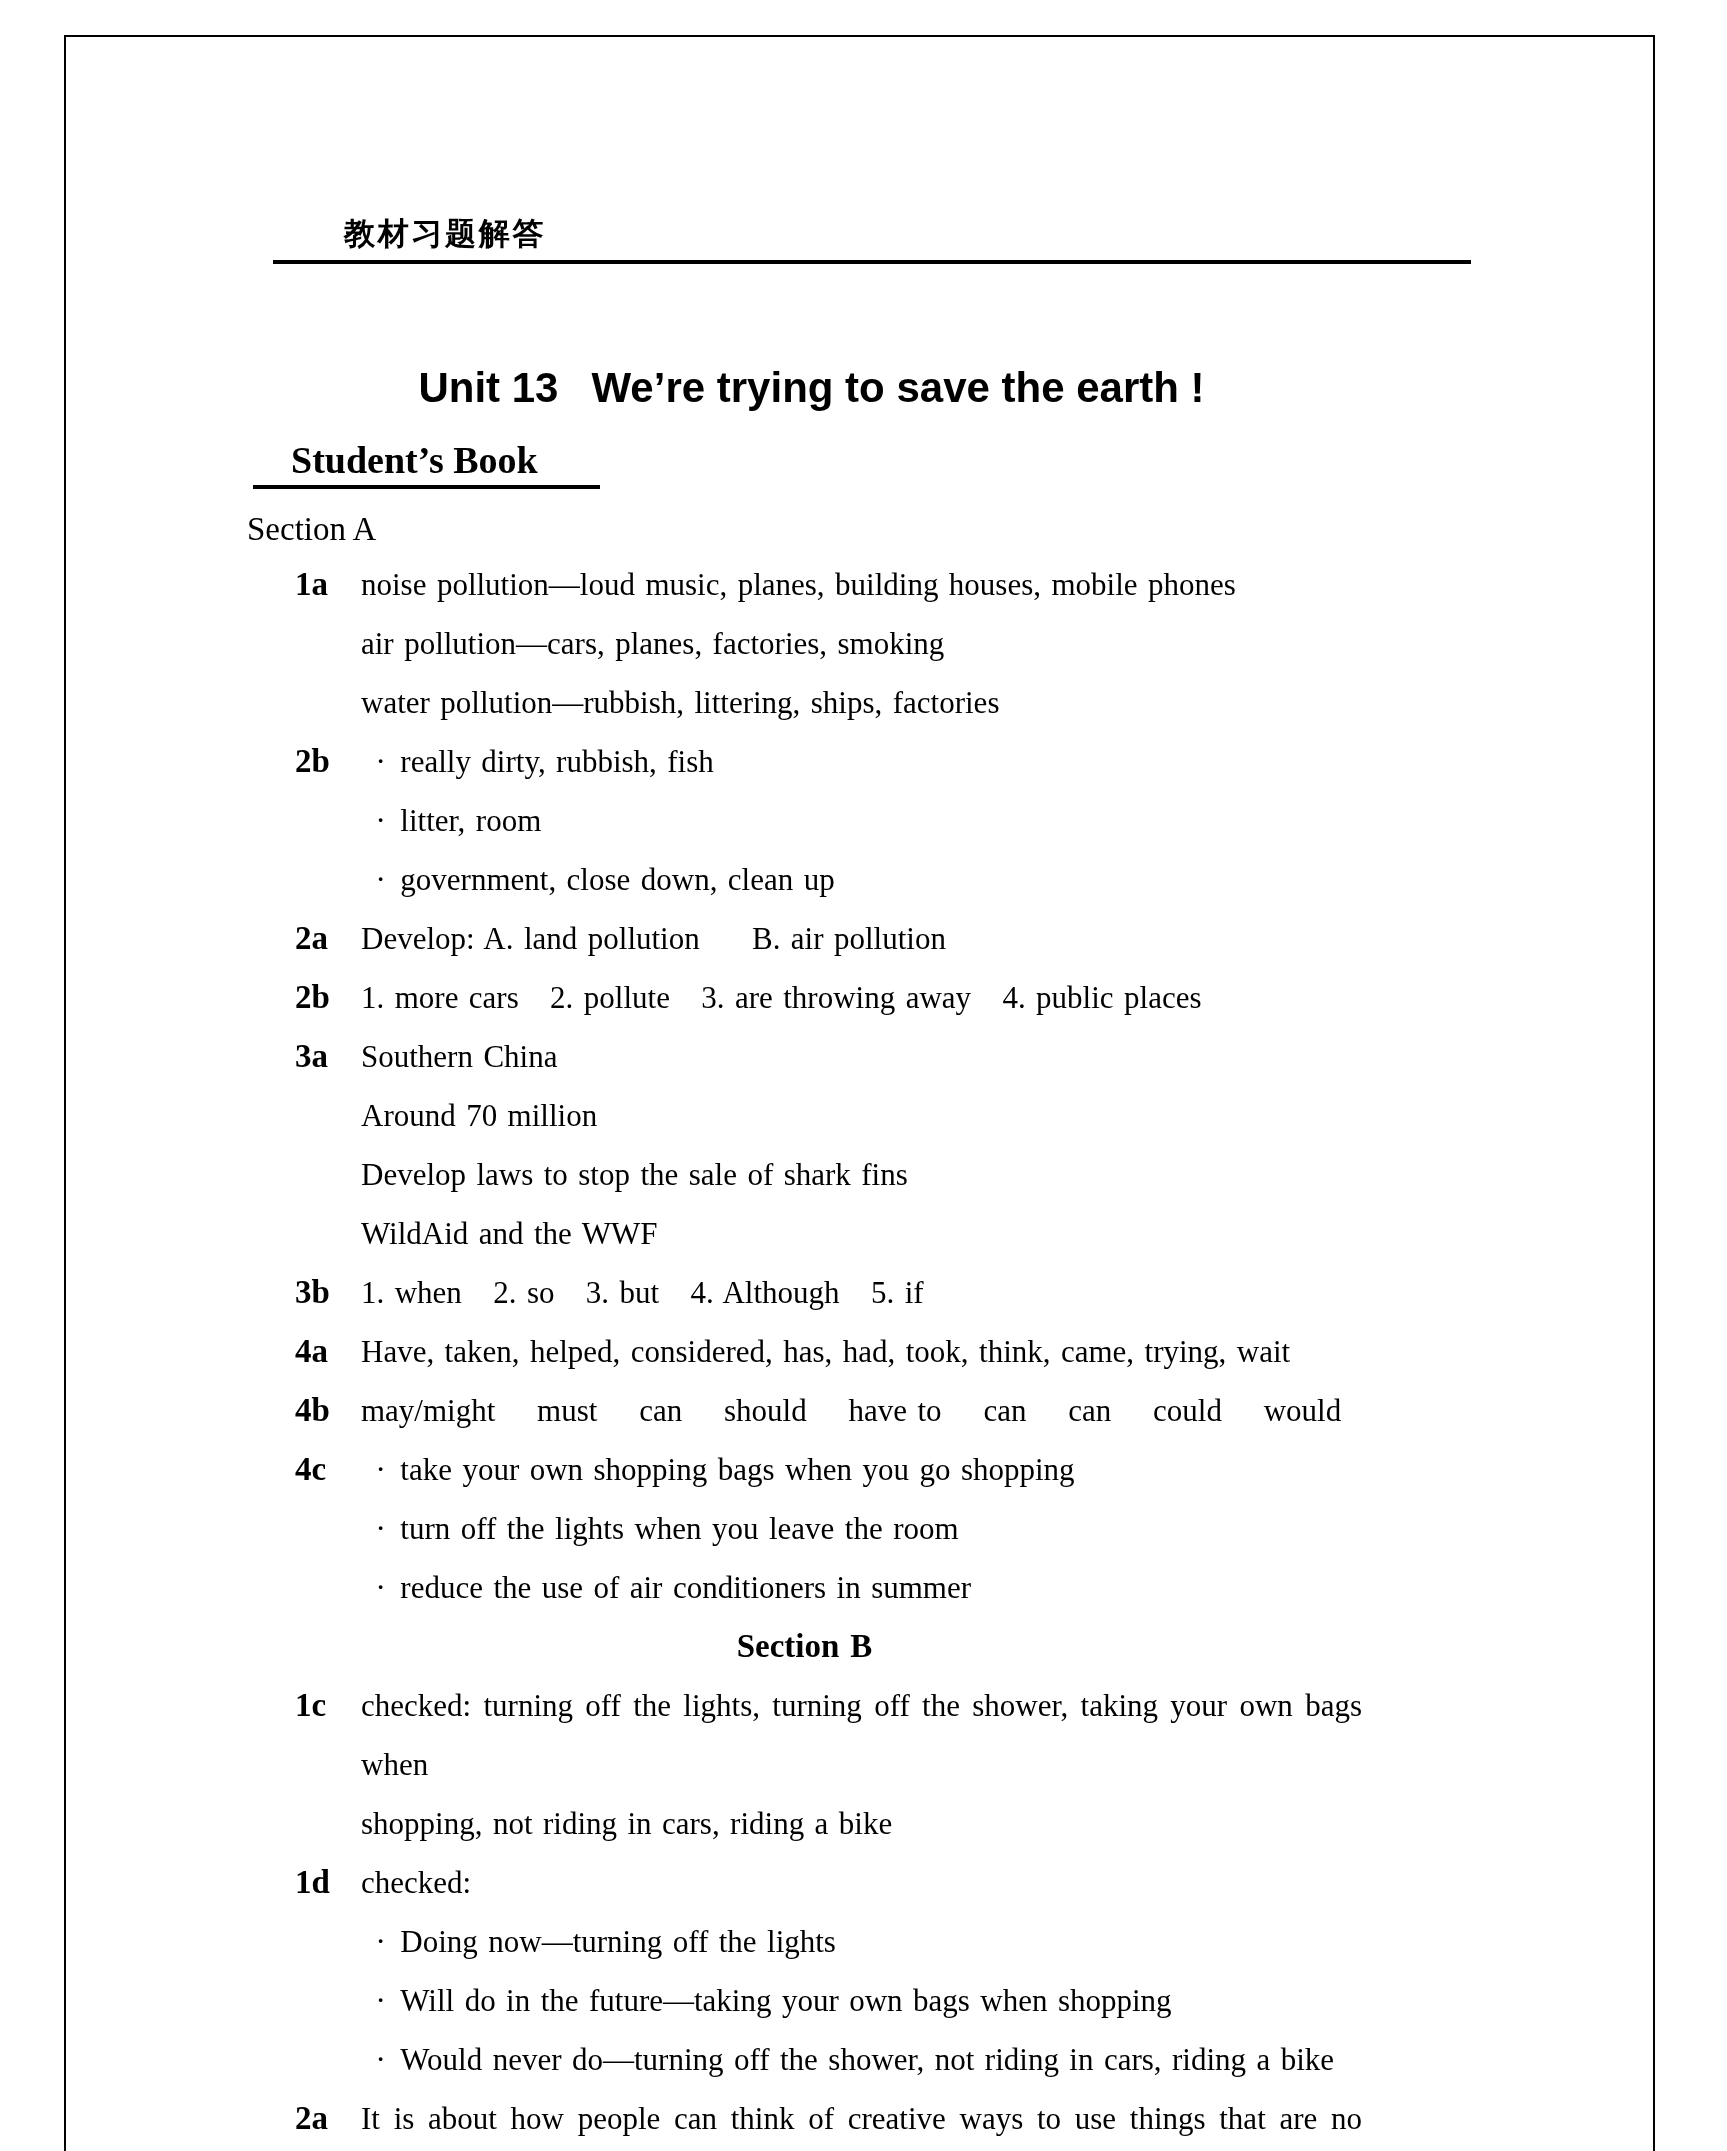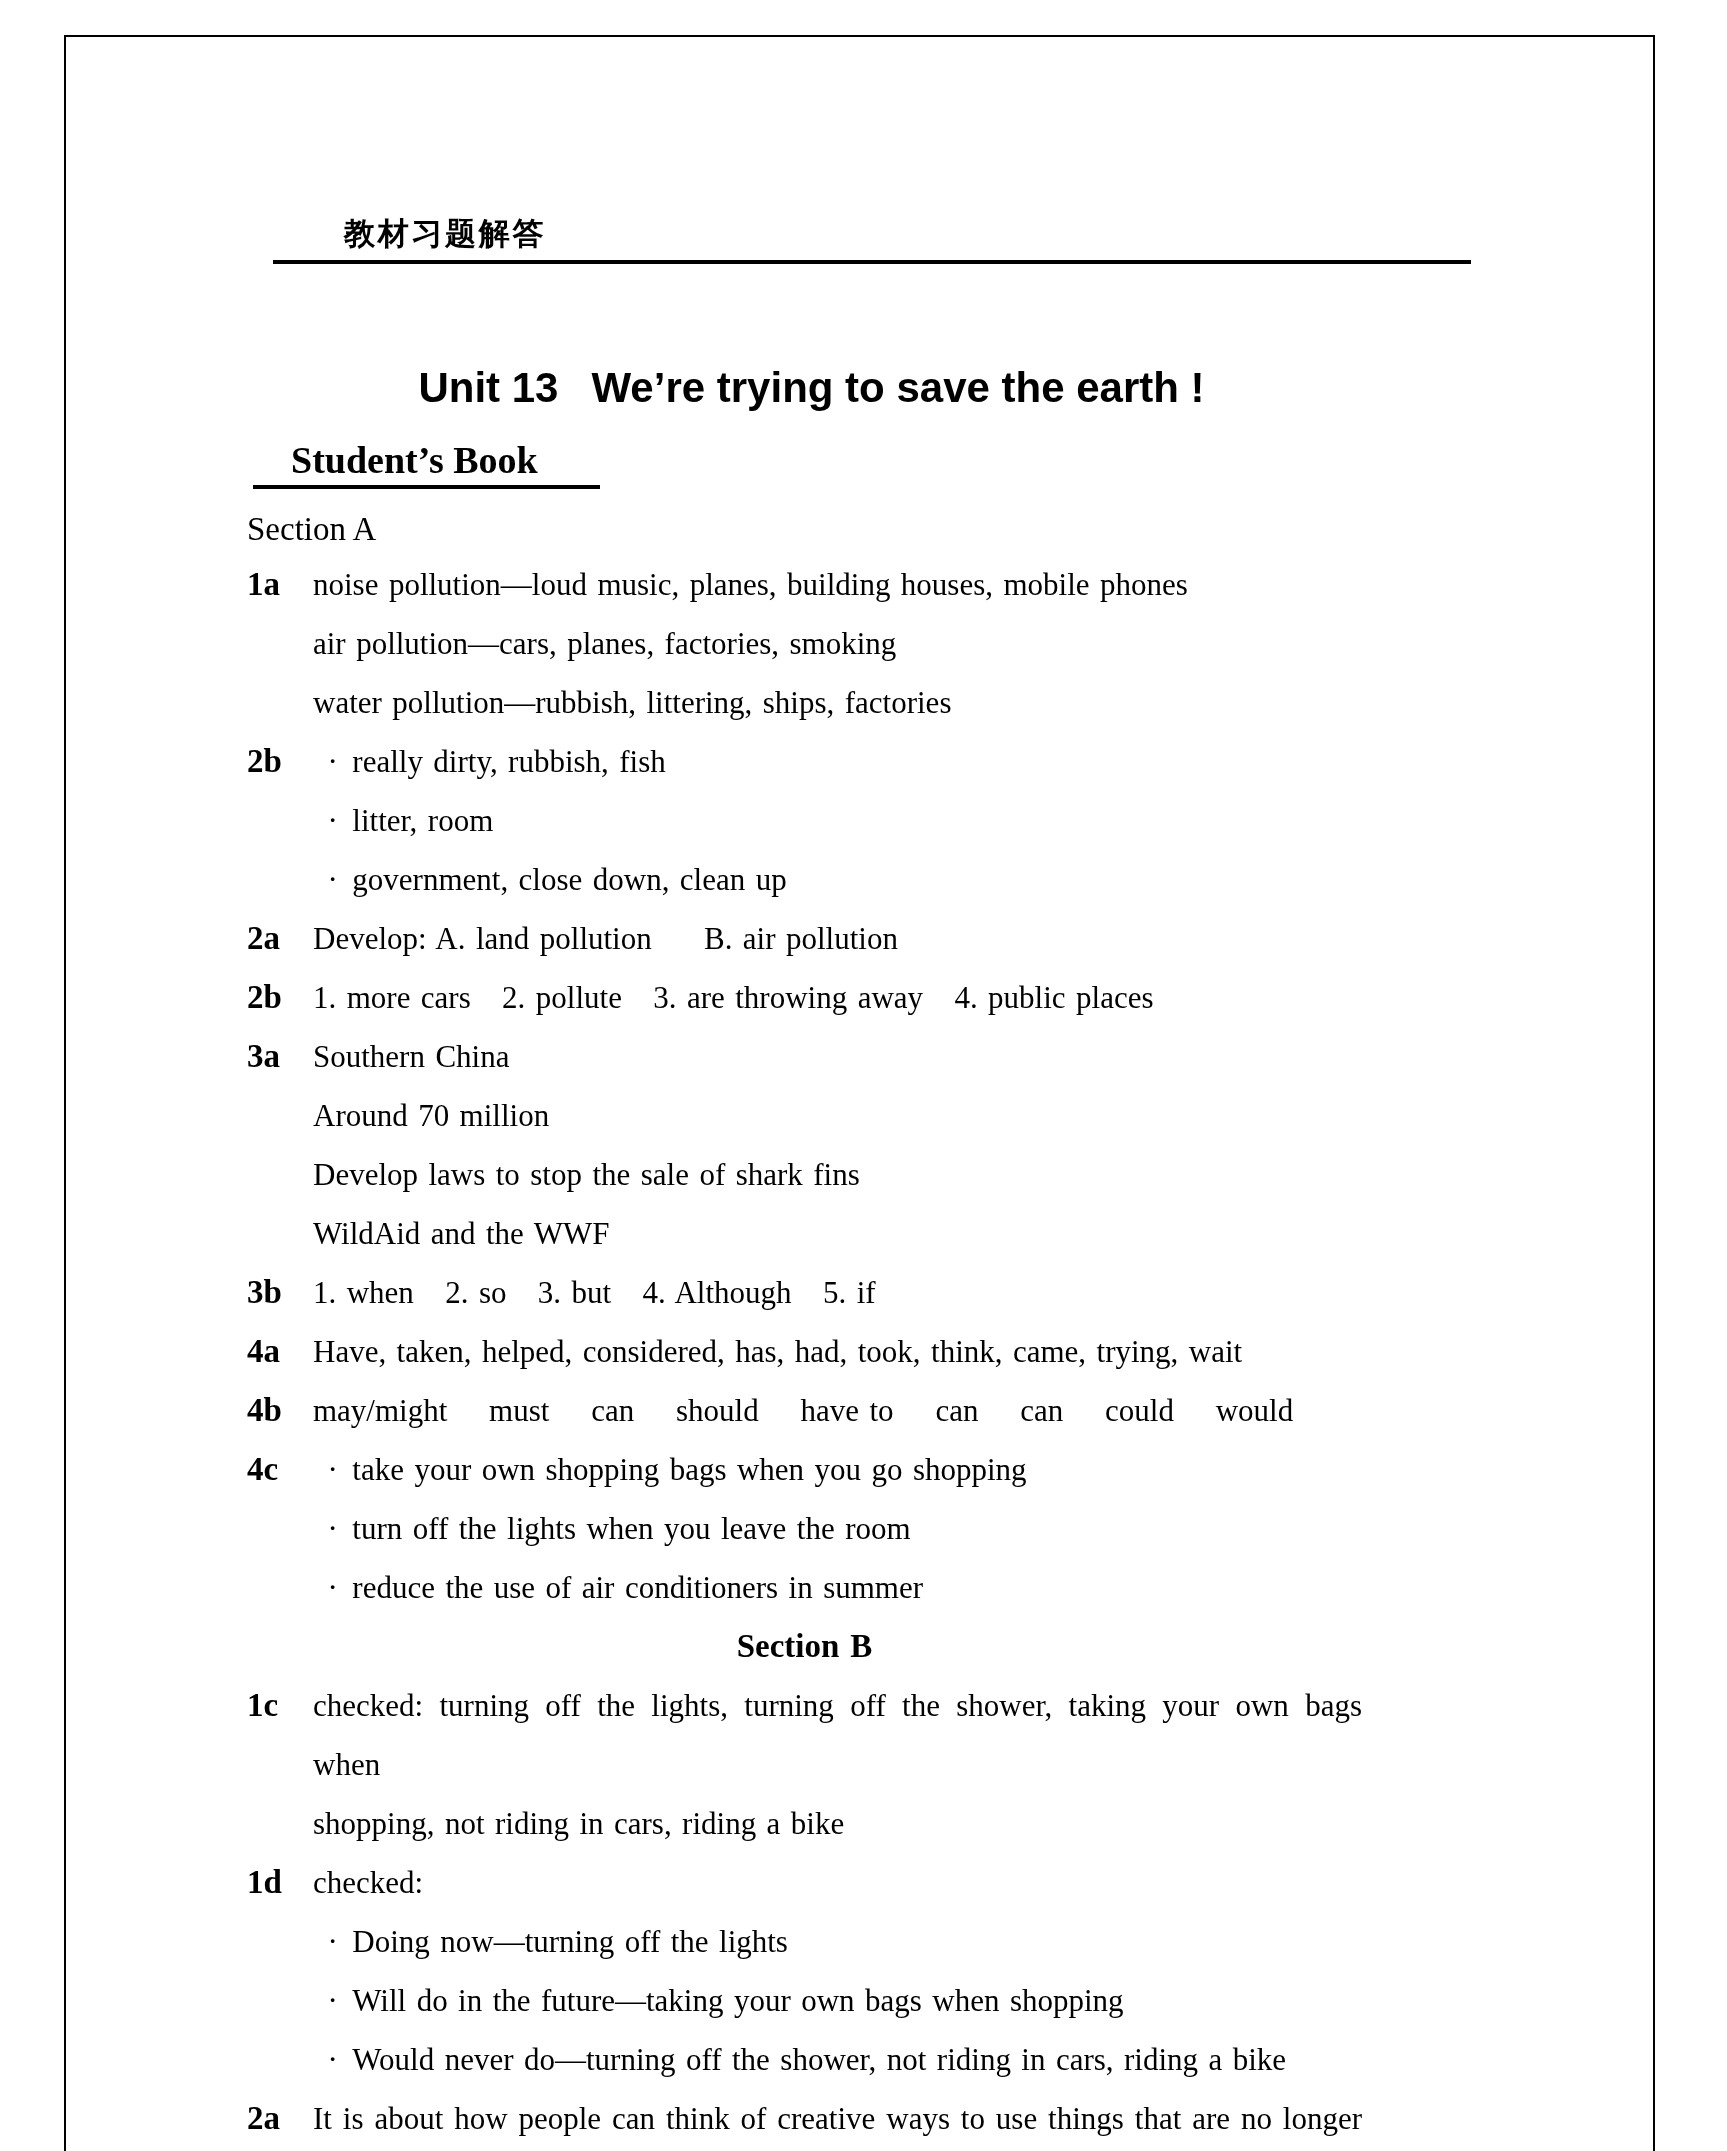--- a/index.html
+++ b/index.html
@@ -81,21 +81,21 @@
   }
   .content {
     position: absolute;
     left: 247px;
     top: 555px;
     width: 1115px;
     font-size: 31px;
     line-height: 59px;
     word-spacing: 2.7px;
   }
-  .item { position: relative; padding-left: 66px; }
+  .item { position: relative; padding-left: 66px; margin-left: 48px; }
   .item .label {
     position: absolute;
     left: 0;
     top: 0;
     font-weight: bold;
     font-size: 33px;
   }
   .line { min-height: 59px; font-family: Liberation Serif, serif; }
   .line.pre { white-space: pre-wrap; }
   .line.just { text-align: justify; text-align-last: justify; }

